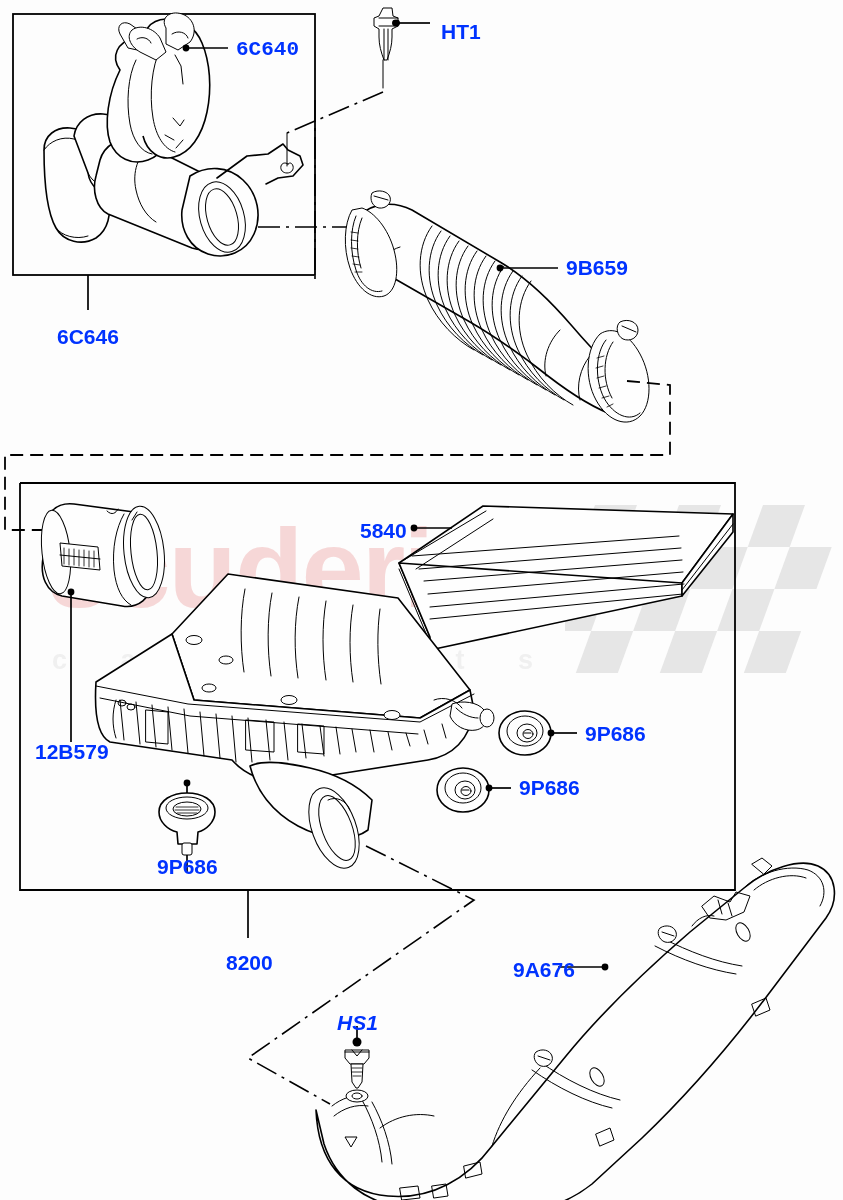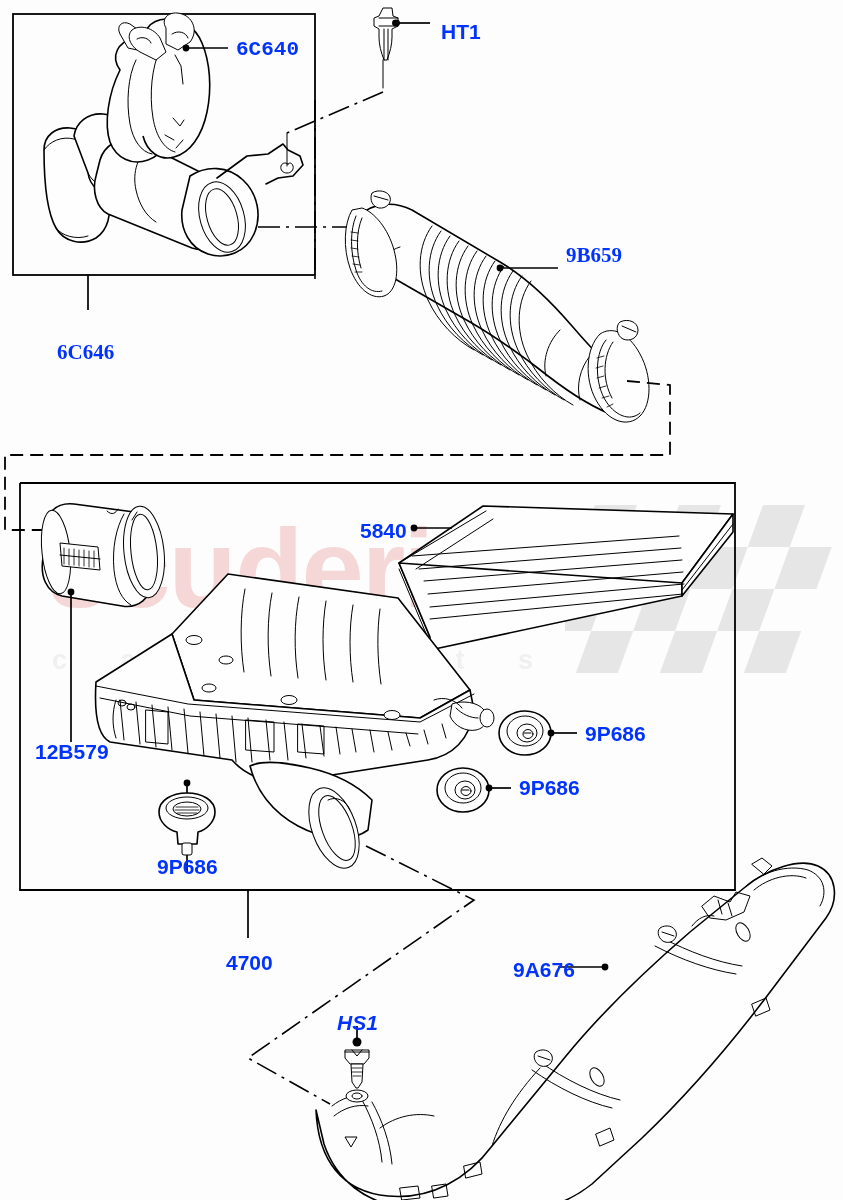--- a/index.html
+++ b/index.html
@@ -513,24 +513,24 @@
 
     <g>
       <line class="lead" x1="605" y1="967" x2="558" y2="967"></line>
       <circle class="dotk" cx="605" cy="967" r="3.4"></circle>
     </g>
 
   </svg>
 
   <div class="lbl" style="left:236px;top:38px;font-family:Liberation Mono, monospace;">6C640</div>
   <div class="lbl" style="left:441px;top:20px;text-align:right;">HT1</div>
-  <div class="lbl" style="left:57px;top:340px;font-family:Liberation Serif, serif;">6C646</div>
-  <div class="lbl" style="left:566px;top:243px;font-family:Liberation Serif, serif;">9B659</div>
+  <div class="lbl" style="left:57px;top:325px;">6C646</div>
+  <div class="lbl" style="left:566px;top:256px;">9B659</div>
   <div class="lbl" style="left:360px;top:519px;">5840</div>
   <div class="lbl" style="left:35px;top:740px;">12B579</div>
   <div class="lbl" style="left:585px;top:722px;">9P686</div>
   <div class="lbl" style="left:519px;top:776px;">9P686</div>
   <div class="lbl" style="left:157px;top:855px;">9P686</div>
-  <div class="lbl" style="left:226px;top:951px;">4700</div>
+  <div class="lbl" style="left:226px;top:951px;">8200</div>
   <div class="lbl" style="left:337px;top:1011px;font-style:italic;">HS1</div>
   <div class="lbl" style="left:497px;top:958px;margin-left:16px;">9A676</div>
 
 </div>
 
 </body></html>

